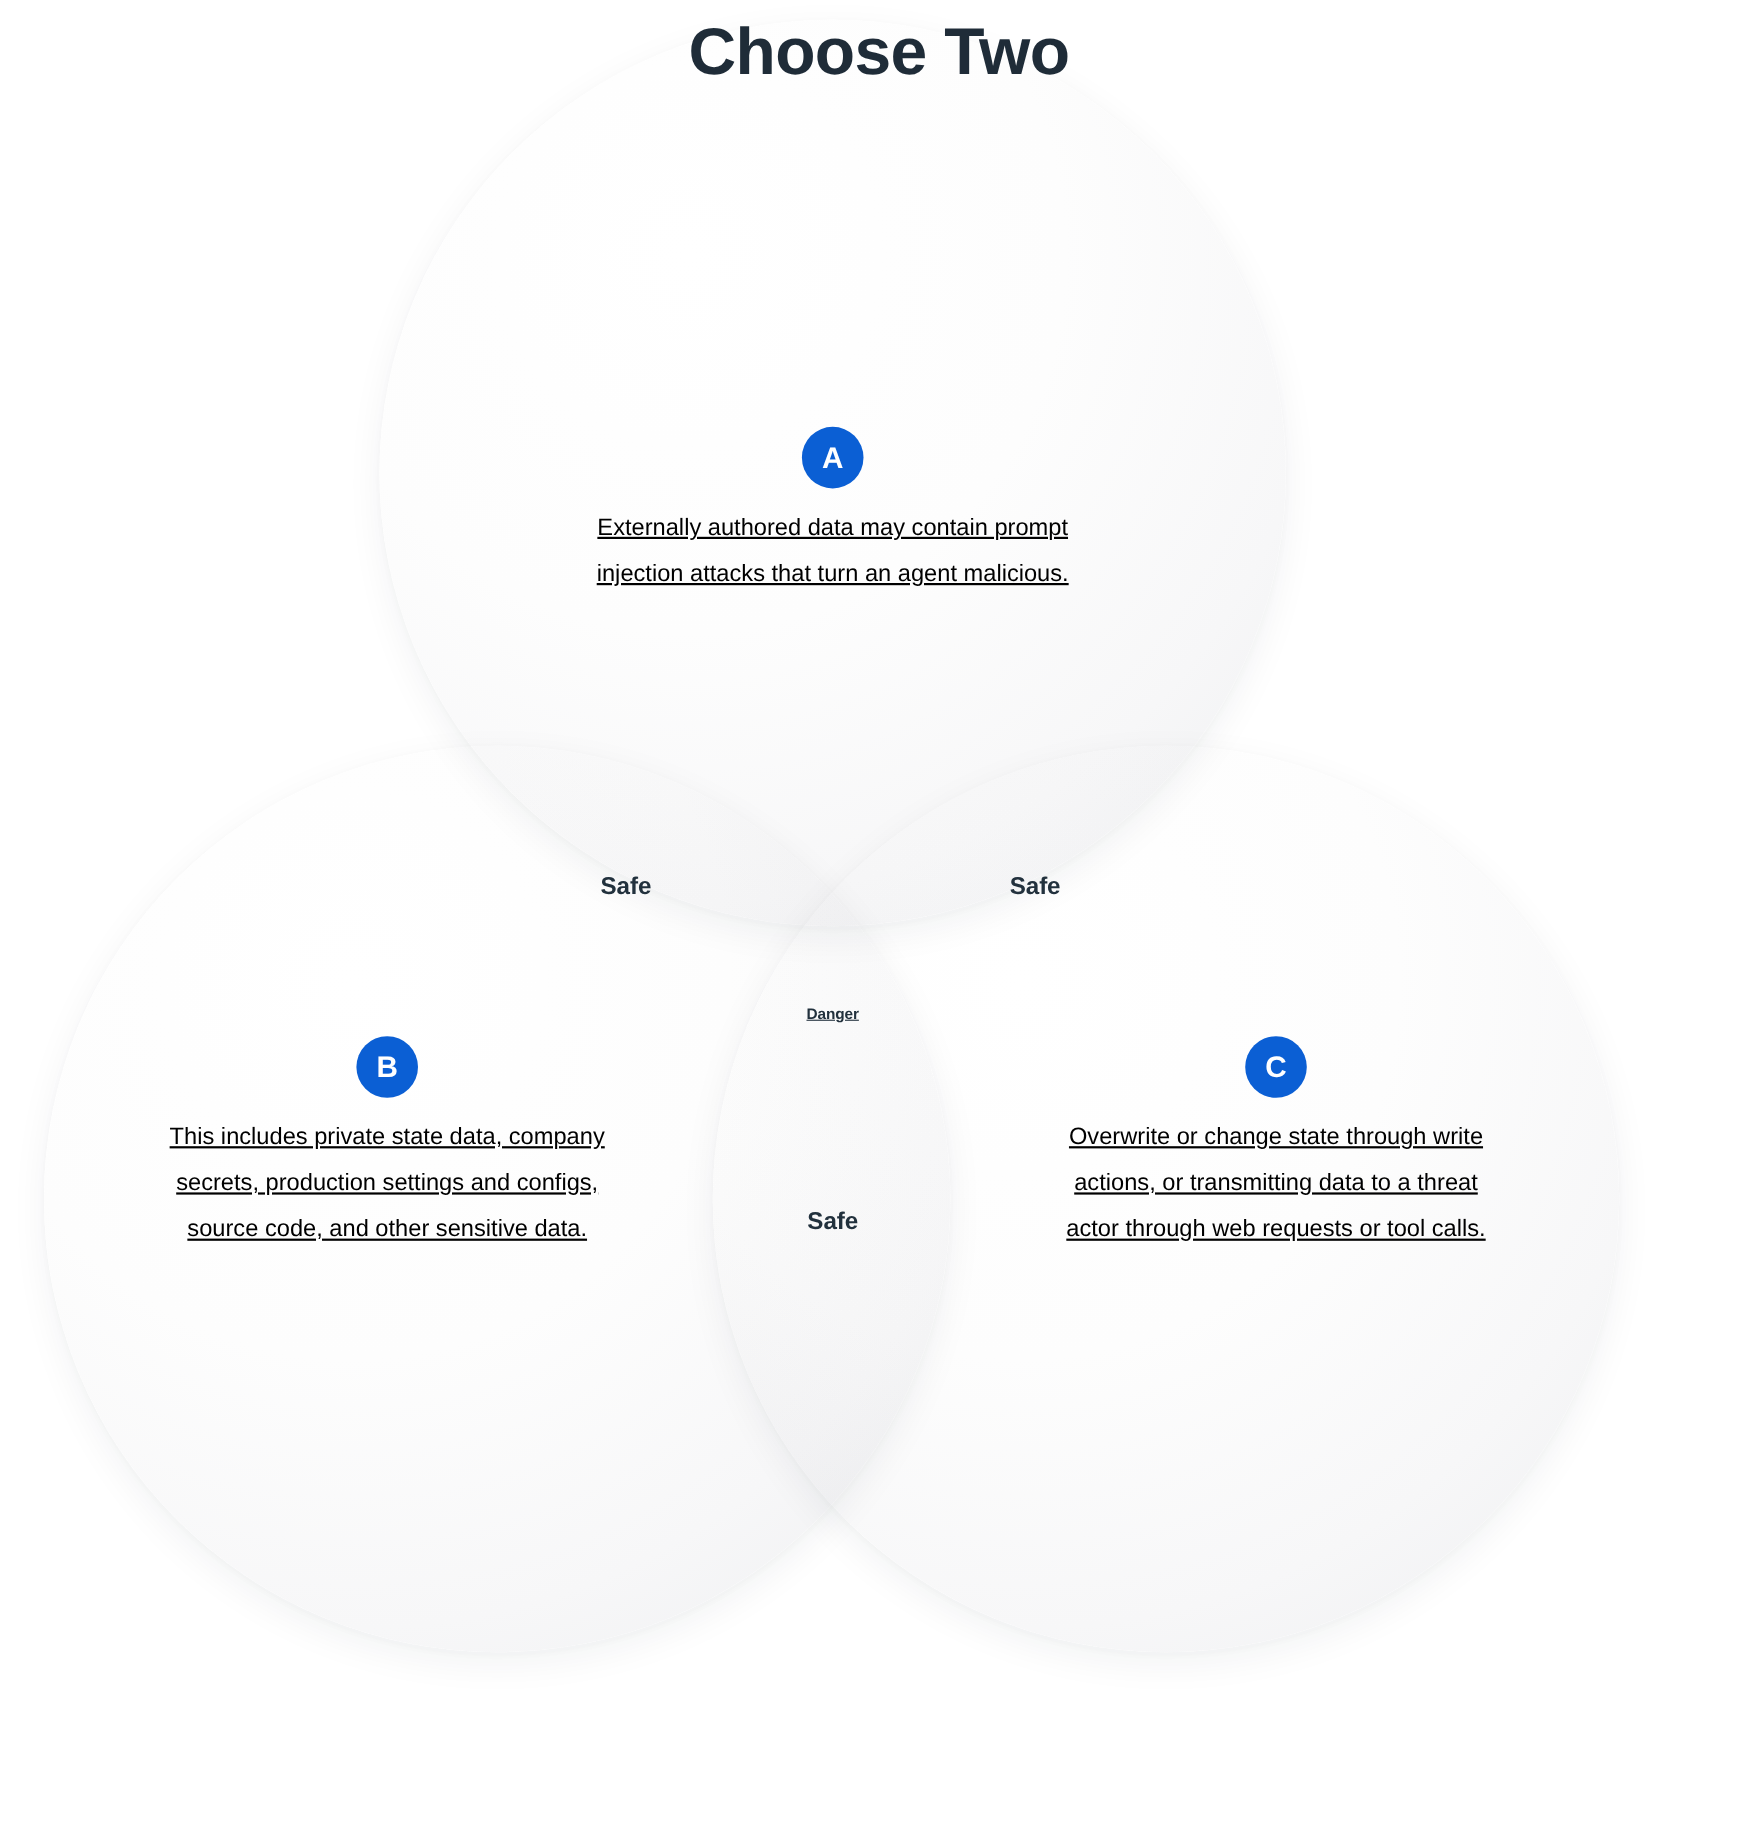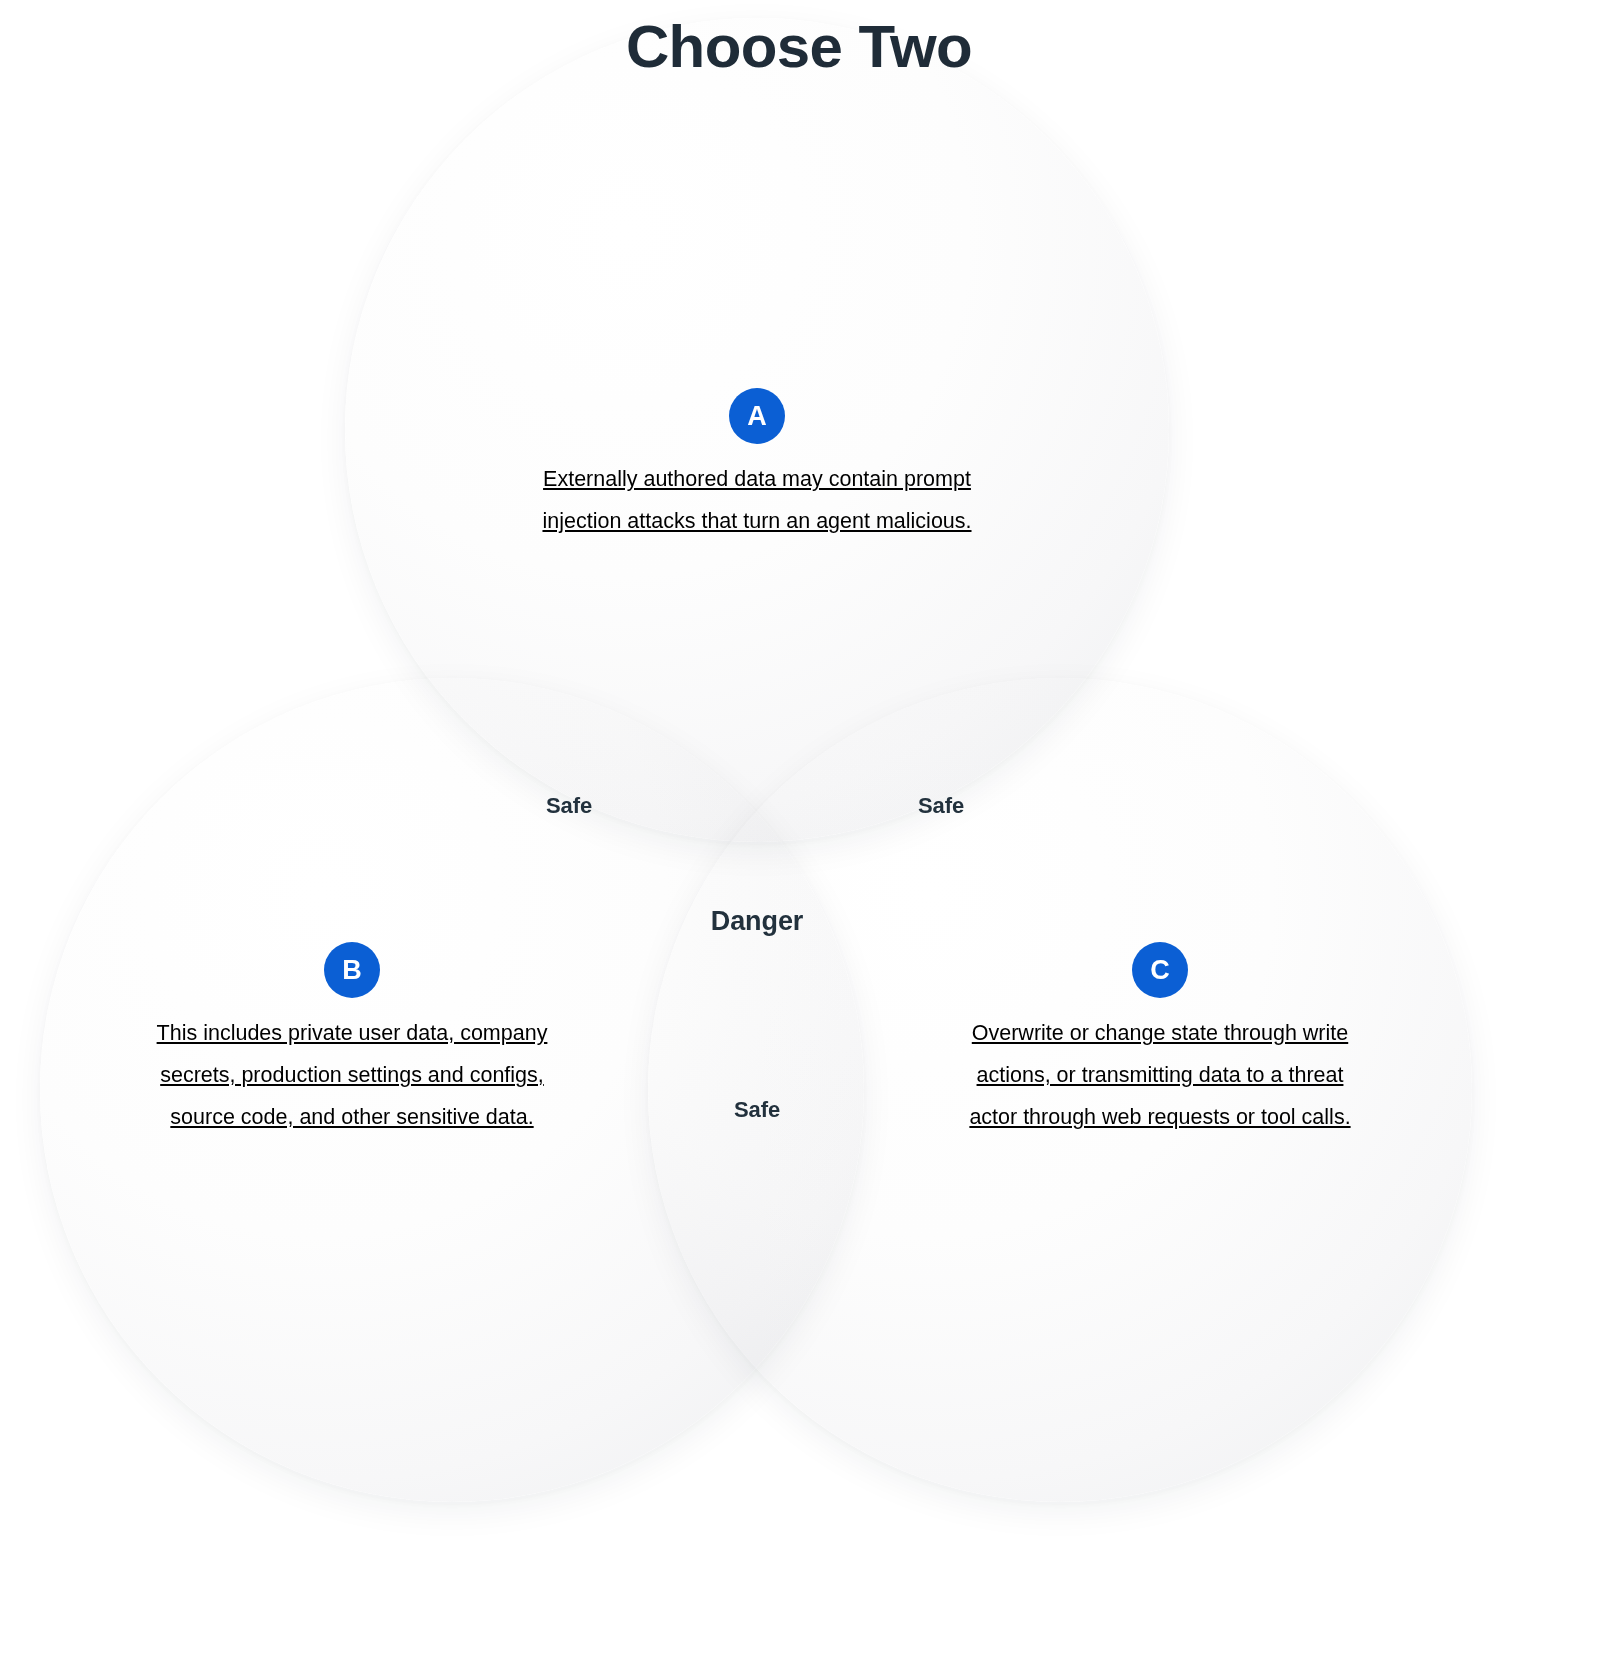--- a/index.html
+++ b/index.html
@@ -70,21 +70,22 @@
     letter-spacing: -0.1px;
     white-space: nowrap;
     transform: translate(-50%, -50%);
     text-align: center;
   }
   #lens-ab { left: 569px;  top: 806px; }
   #lens-ac { left: 941px;  top: 806px; }
   #lens-bc { left: 757px;  top: 1110px; }
   #lens-abc {
     left: 757px; top: 921px;
-    font-size: 27px;
+    font-size: 14px;
+    text-decoration: underline;
   }
 
   
   .content {
     position: absolute;
     text-align: center;
     transform: translateX(-50%);
   }
   .badge {
     width: 56px; height: 56px;
@@ -145,21 +146,21 @@
     <div class="lens-label" id="lens-abc">Danger</div>
 
     <div class="content" id="content-a">
       <div class="badge">A</div>
       <div class="cdesc">Externally authored data may contain prompt
 injection attacks that turn an agent malicious.</div>
     </div>
 
     <div class="content" id="content-b">
       <div class="badge">B</div>
-      <div class="cdesc">This includes private user data, company
+      <div class="cdesc">This includes private state data, company
 secrets, production settings and configs,
 source code, and other sensitive data.</div>
     </div>
 
     <div class="content" id="content-c">
       <div class="badge">C</div>
       <div class="cdesc">Overwrite or change state through write
 actions, or transmitting data to a threat
 actor through web requests or tool calls.</div>
     </div>

